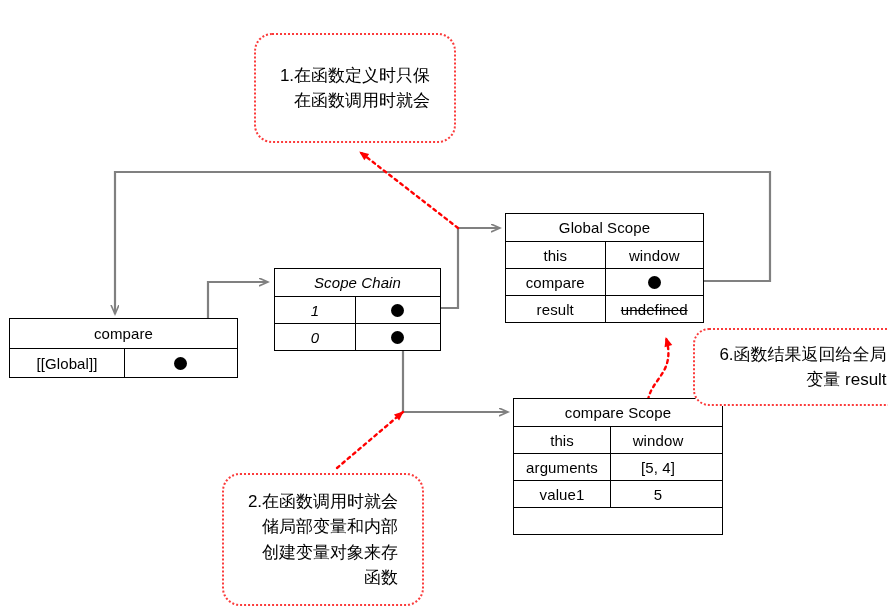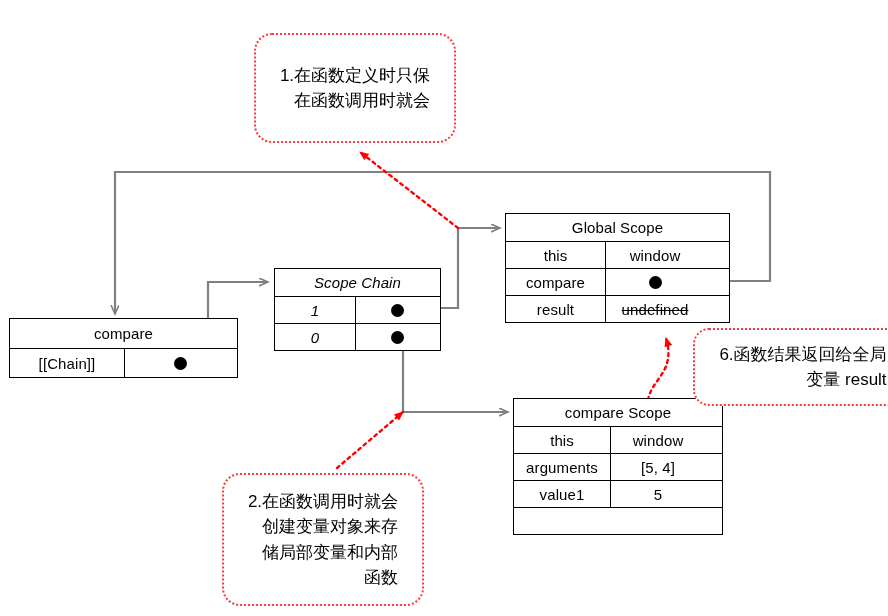--- a/index.html
+++ b/index.html
@@ -60,21 +60,21 @@
   }
   .struck { text-decoration: line-through; text-decoration-thickness: 1.4px; }
   .dot {
     width: 13px; height: 13px;
     border-radius: 50%;
     background: #000;
     display: block;
   }
 
   
-  #global-scope { left: 505px; top: 213px; width: 225px; }
+  #global-scope { left: 505px; top: 213px; width: 199px; }
   #global-scope .row { height: 27px; }
   #global-scope .cell.left  { width: 100px; }
   #global-scope .cell.right { width: 98px; }
 
   #scope-chain { left: 274px; top: 268px; width: 167px; }
   #scope-chain .row { height: 27px; font-style: italic; }
   #scope-chain .cell.left  { width: 81px; }
   #scope-chain .cell.right { width: 83px; }
 
   #compare-fn { left: 9px; top: 318px; width: 229px; }
@@ -190,21 +190,21 @@
         <span class="dot"></span>
       </div>
     </div>
   </div>
 
   <div class="tbl" id="compare-fn">
     <div class="row">
       <div class="cell head">compare</div>
     </div>
     <div class="row">
-      <div class="cell left">[[Chain]]</div>
+      <div class="cell left">[[Global]]</div>
       <div class="cell right">
         <span class="dot"></span>
       </div>
     </div>
   </div>
 
   <div class="tbl" id="compare-scope">
     <div class="row">
       <div class="cell head">compare Scope</div>
     </div>
@@ -227,22 +227,22 @@
   <div class="callout" id="callout-1">
     <span>
       <span class="txt">1.在函数定义时只保</span>
       <span class="txt">在函数调用时就会</span>
     </span>
   </div>
 
   <div class="callout" id="callout-2">
     <span>
       <span class="txt">2.在函数调用时就会</span>
+      <span class="txt">储局部变量和内部</span>
       <span class="txt">创建变量对象来存</span>
-      <span class="txt">储局部变量和内部</span>
       <span class="txt">函数</span>
     </span>
   </div>
 
   <div class="callout" id="callout-3">
     <span>
       <span class="txt">6.函数结果返回给全局</span>
       <span class="txt">变量 result</span>
     </span>
   </div>

